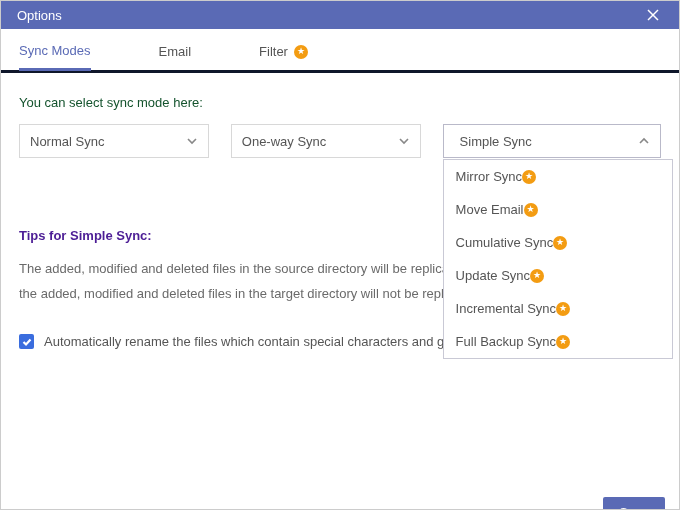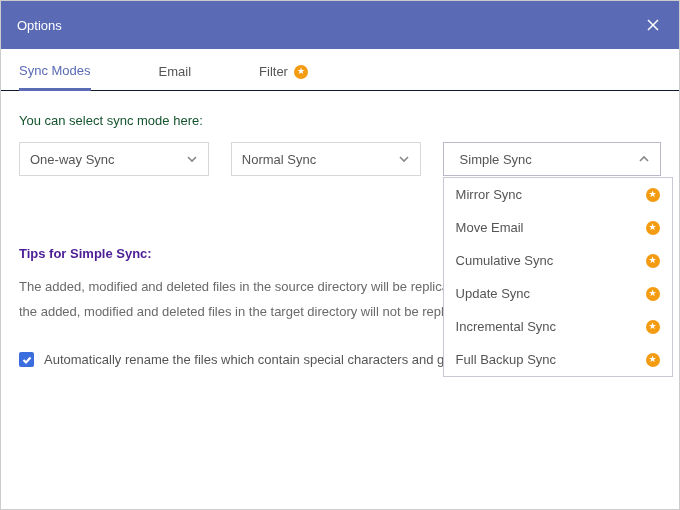--- a/index.html
+++ b/index.html
@@ -13,29 +13,29 @@
     height: 510px;
     border: 1px solid #ccc;
   }
   .titlebar {
     background: #5a6ab5;
     color: #fff;
     display: flex;
     align-items: center;
     justify-content: space-between;
     padding: 10px 16px;
-    height: 48px;
+    height: 28px;
   }
   .close-btn { cursor: pointer; display:flex; align-items:center; justify-content:center; width:20px; height:20px; }
   .close-btn svg { stroke: #fff; stroke-width: 1.5; }
   .tabs {
     display: flex;
     gap: 68px;
     padding: 14px 18px 0 18px;
-    border-bottom: 1px solid #0f172a;
+    border-bottom: 3px solid #0f172a;
     font-size: 13px;
   }
   .tab {
     padding-bottom: 10px;
     cursor: pointer;
     color: #555;
     display:flex; align-items:center; gap:6px;
   }
   .tab.active {
     color: #5a6ab5;
@@ -56,21 +56,21 @@
     padding: 0 10px; cursor:pointer; color:#555; position:relative;
   }
   .select.open { border-color:#b9b9c9;padding-left:16px; }
   .chev { display:inline-flex; }
   .chev svg { stroke:#888; stroke-width:1.6; fill:none; }
   .dropdown {
     position:absolute; top:34px; left:-1px; width:230px;
     border:1px solid #c9c9d5; background:#fff; z-index:10;
   }
   .dd-item {
-    display:flex; align-items:center; justify-content:space-between;
+    display:flex; align-items:center; 
     padding: 9px 12px; cursor:pointer; color:#555;
   }
   .tips-title { font-weight:600; color:#4c1d95; margin-top:70px; }
   .tips-body { color:#6a6a6a; line-height:1.9; margin-top:14px; }
   .chk-row { display:flex; align-items:center; gap:10px; margin-top:28px; color:#555; }
   .chk {
     width:15px; height:15px; background:#3a6dde; display:inline-flex;
     align-items:center; justify-content:center; border-radius:2px;
   }
   .chk svg { stroke:#fff; stroke-width:2.2; fill:none; }
@@ -109,29 +109,29 @@
     <span>Filter</span>
     <span class="star-badge">★</span>
   </div>
 </div>
 
 <div class="content">
   <div class="hint">You can select sync mode here:</div>
 
   <div class="selects">
     <div class="select">
-      <span>One-way Sync</span>
+      <span>Normal Sync</span>
       <span class="chev">
         <svg width="12" height="12" viewBox="0 0 12 12">
             <polyline points="2 4 6 8 10 4"></polyline>
           </svg>
       </span>
     </div>
     <div class="select">
-      <span>Normal Sync</span>
+      <span>One-way Sync</span>
       <span class="chev">
         <svg width="12" height="12" viewBox="0 0 12 12">
             <polyline points="2 4 6 8 10 4"></polyline>
           </svg>
       </span>
     </div>
     <div class="select open" style="width:230px">
       <span>Simple Sync</span>
       <span class="chev">
         <svg width="12" height="12" viewBox="0 0 12 12">

